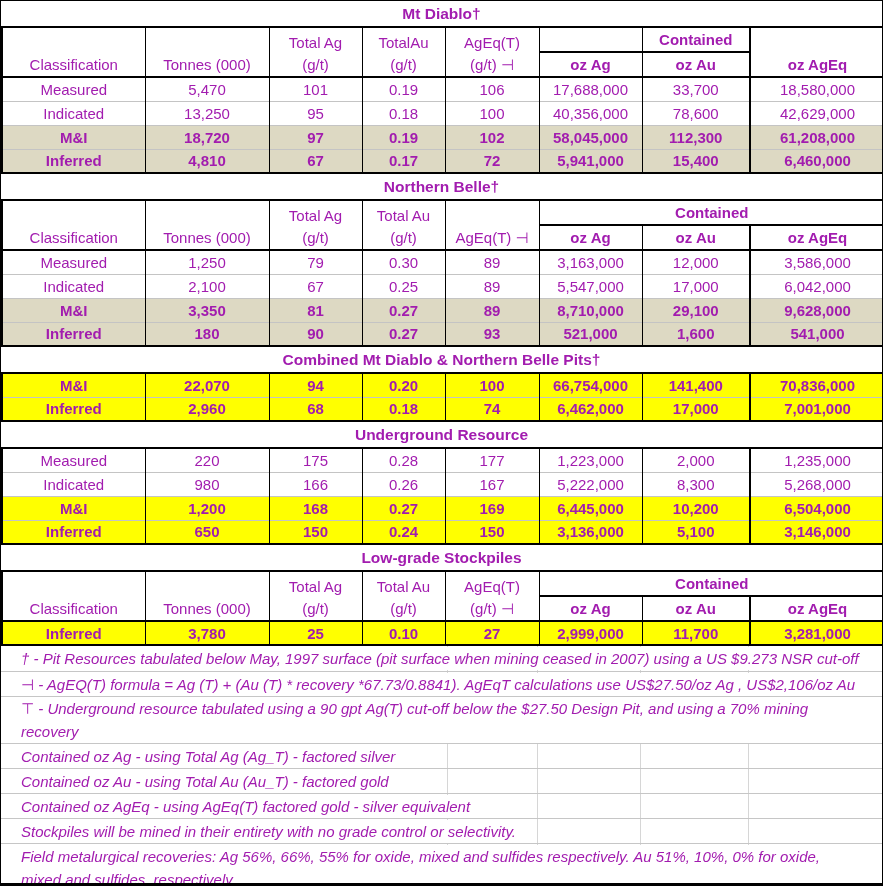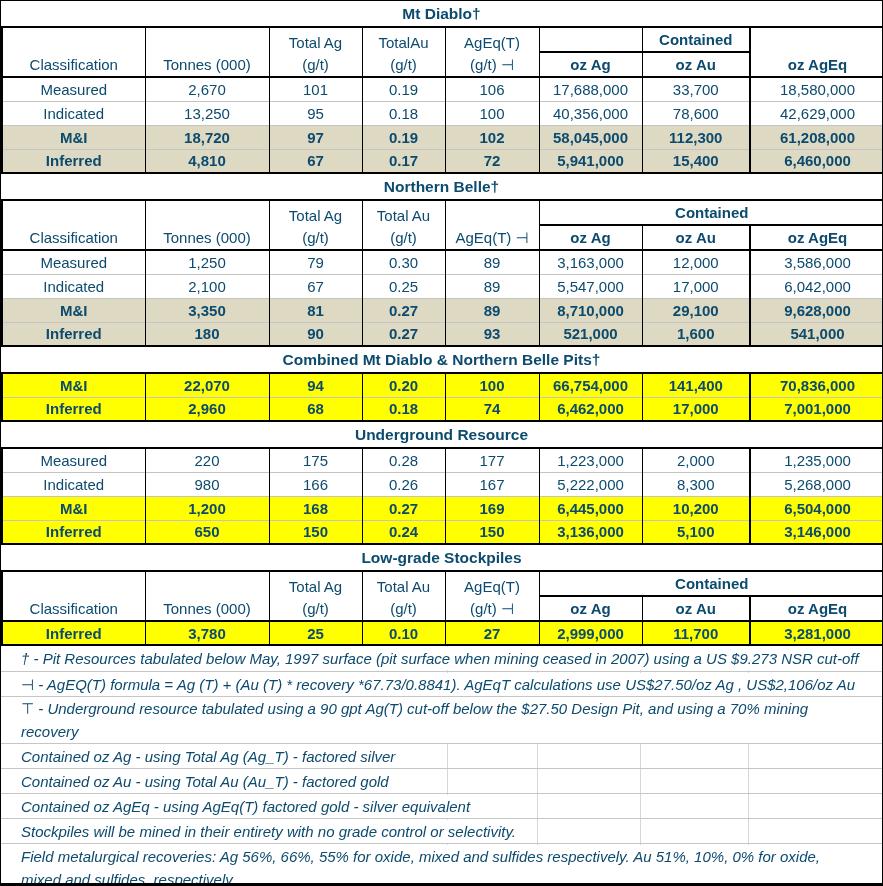--- a/index.html
+++ b/index.html
@@ -1,19 +1,19 @@
 <!DOCTYPE html>
 <html><head>
 <meta charset="utf-8">
 <style>
   html,body{margin:0;padding:0;background:#fff;}
   .sheet{
     width:883px;height:886px;box-sizing:border-box;
     border:1px solid #000;border-bottom:3px solid #000;
-    font-family:"Liberation Sans","DejaVu Sans",sans-serif;color:#0c4a6e;
+    font-family:"Liberation Sans","DejaVu Sans",sans-serif;color:#a21caf;
     background:#fff;overflow:hidden;
   }
   .section-title{
     height:25px;display:flex;align-items:center;justify-content:center;
     font-weight:700;font-size:15.5px;background:#fff;
   }
   table.res-table{border-collapse:collapse;table-layout:fixed;width:100%;border:2px solid #000;}
   .res-table th,.res-table td{padding:0;font-size:15px;text-align:center;overflow:hidden;white-space:nowrap;}
   .res-table th{font-weight:400;vertical-align:bottom;padding-bottom:0;line-height:22px;}
   .res-table th.mid{vertical-align:middle;padding-bottom:0;margin-left:30px;}
@@ -77,21 +77,21 @@
             <th class="bl2 boldh" rowspan="2">oz AgEq</th>
           </tr>
           <tr class="hdr">
             <th class="bl boldh">oz Ag</th>
             <th class="bl boldh">oz Au</th>
           </tr>
         </thead>
         <tbody>
           <tr class="data plain after-hdr">
             <td>Measured</td>
-            <td class="bl">2,670</td>
+            <td class="bl">5,470</td>
             <td class="bl">101</td>
             <td class="bl">0.19</td>
             <td class="bl">106</td>
             <td class="bl">17,688,000</td>
             <td class="bl">33,700</td>
             <td class="bl2">18,580,000</td>
           </tr>
           <tr class="data plain">
             <td>Indicated</td>
             <td class="bl">13,250</td>

